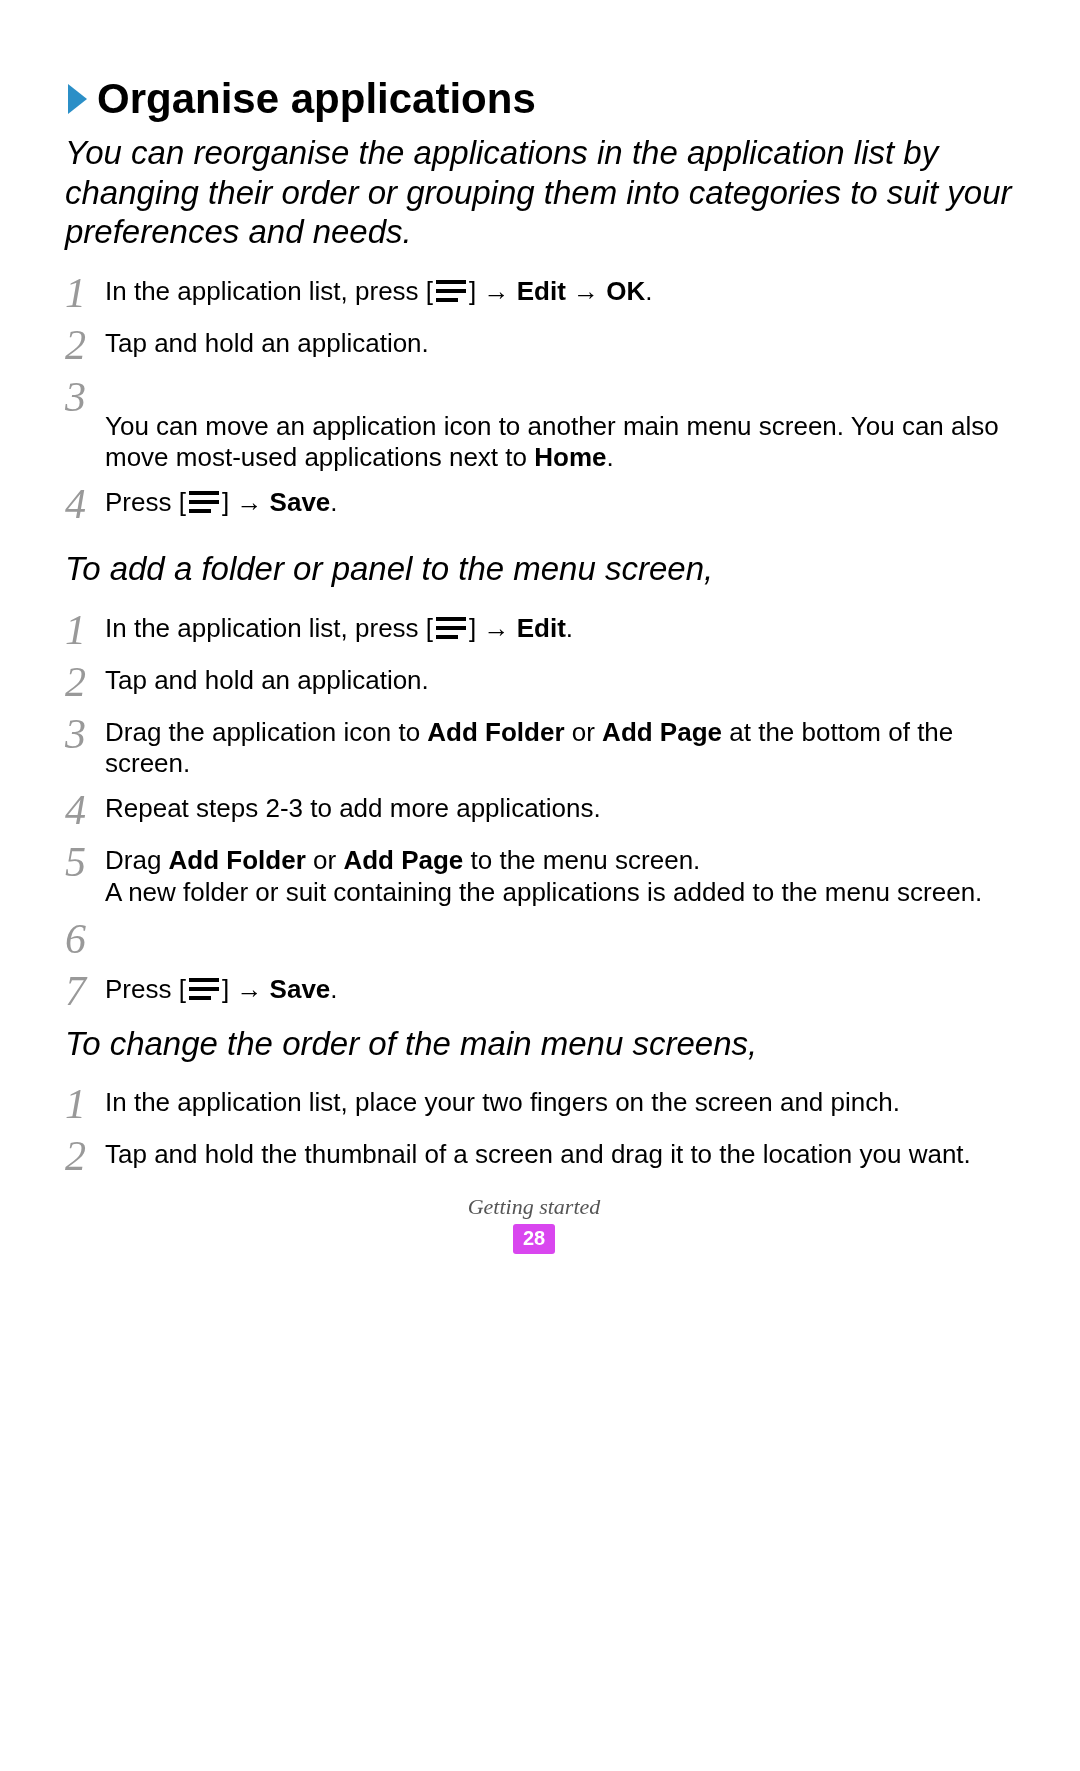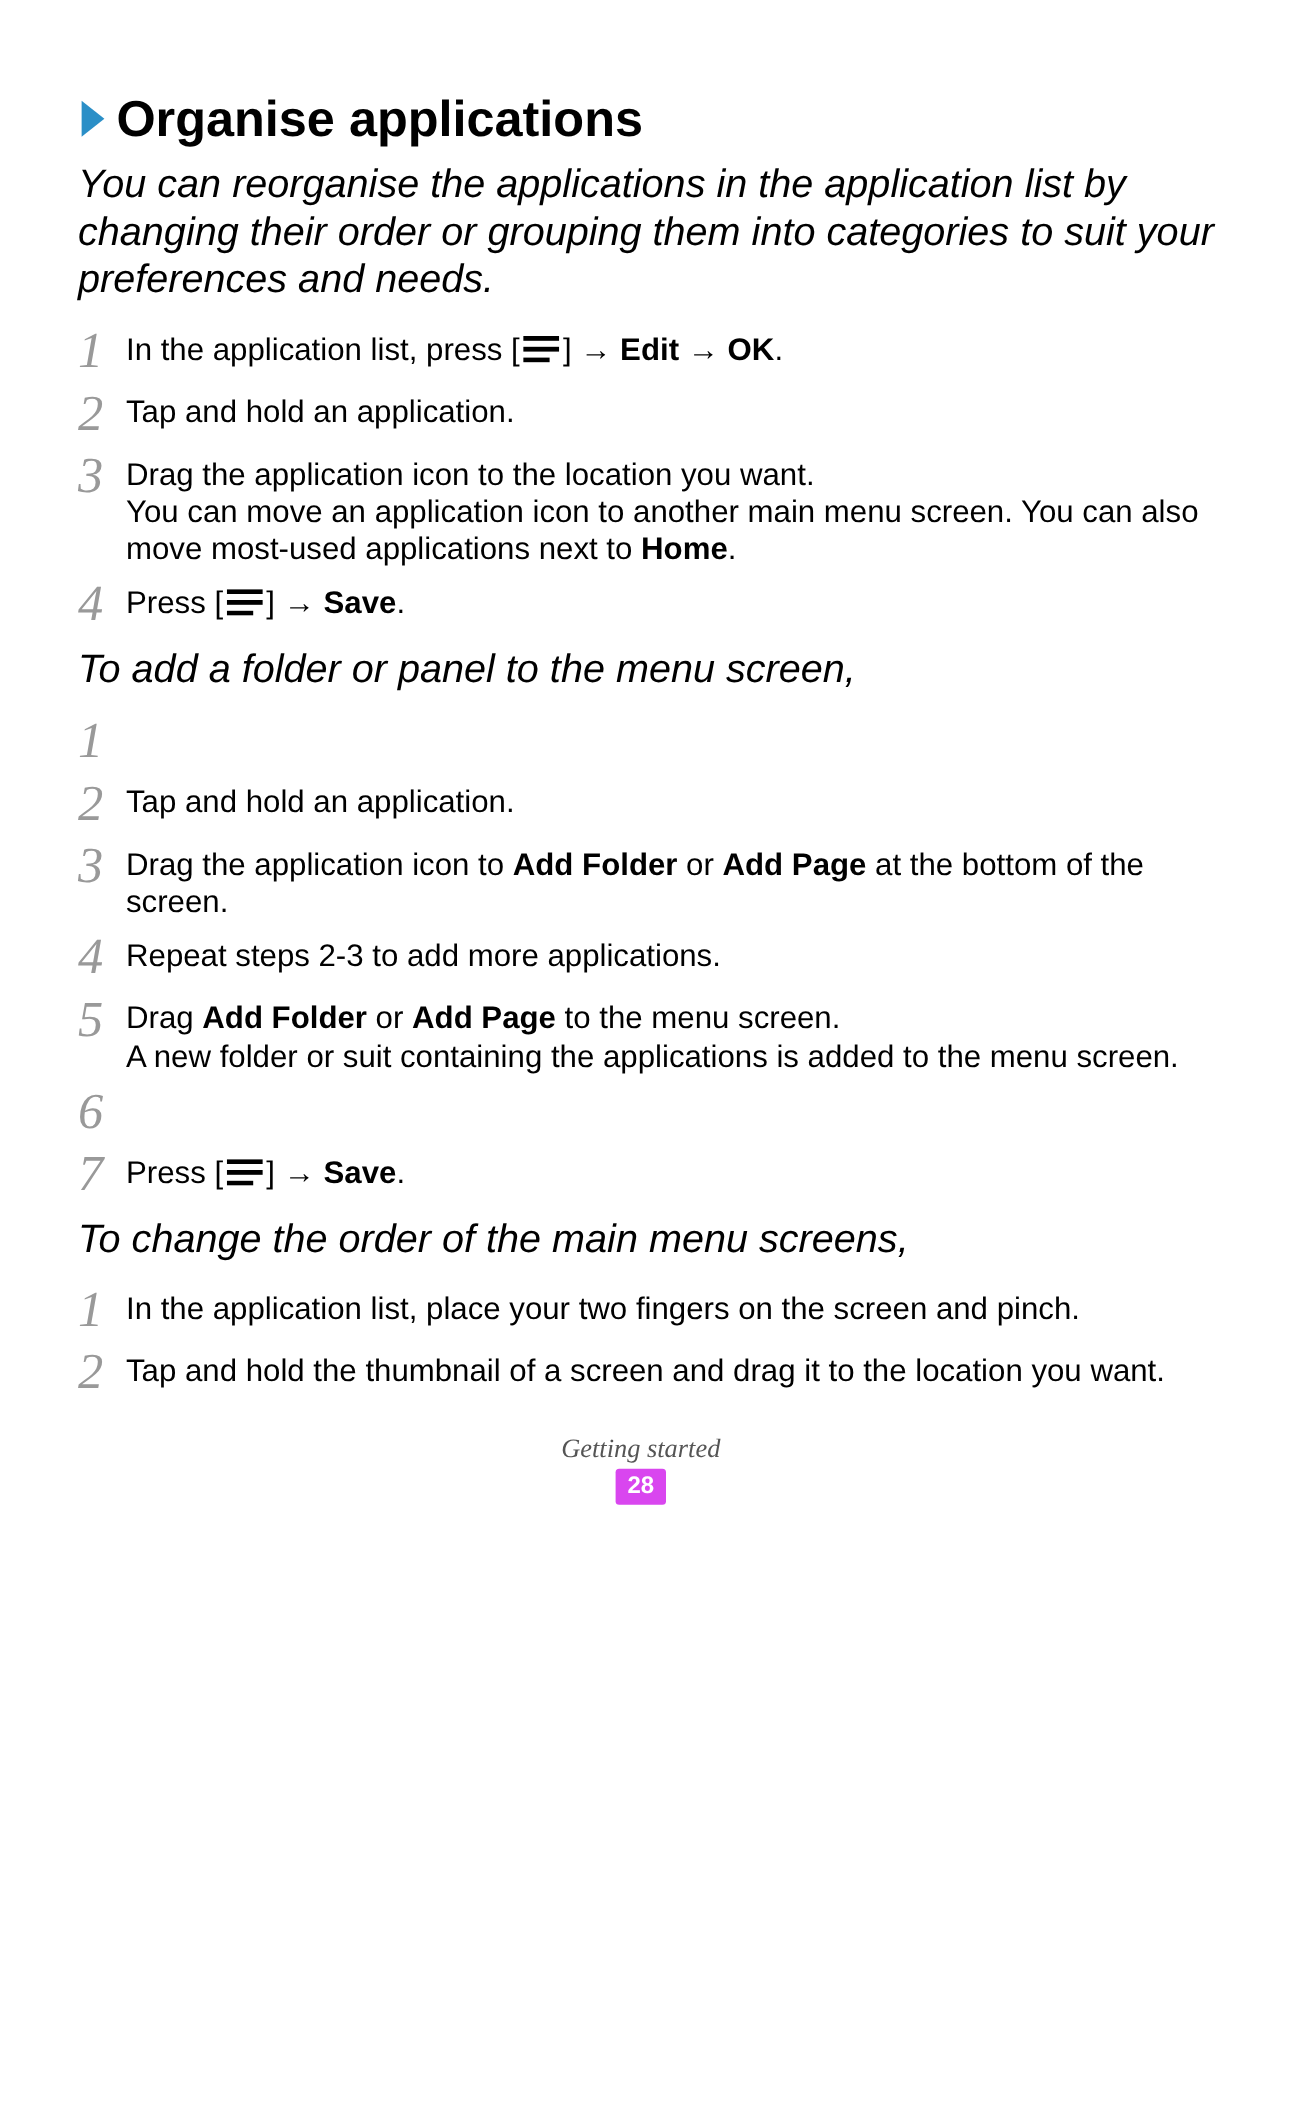--- a/index.html
+++ b/index.html
@@ -115,37 +115,42 @@
               <rect x="0" y="9" width="30" height="4" fill="#000"></rect>
               <rect x="0" y="18" width="22" height="4" fill="#000"></rect>
             </svg></span><span>]</span><span> → </span><span class="b">Edit</span><span> → </span><span class="b">OK</span><span>.</span></div>
       </div>
       <div class="step-row">
         <div class="step-num">2</div>
         <div class="step-text"><span>Tap and hold an application.</span></div>
       </div>
       <div class="step-row">
         <div class="step-num">3</div>
-        <div class="step-text"><span>Drag the application icon to the location you want.</span><br><span>You can move an application icon to another main menu screen. You can also move most-used applications next to </span><span class="b">Home</span><span>.</span></div>
+        <div class="step-text"><br><span>You can move an application icon to another main menu screen. You can also move most-used applications next to </span><span class="b">Home</span><span>.</span></div>
       </div>
       <div class="step-row">
         <div class="step-num">4</div>
         <div class="step-text"><span>Press [</span><span class="menu-icon"><svg width="30" height="22" viewBox="0 0 30 22">
               <rect x="0" y="0" width="30" height="4" fill="#000"></rect>
               <rect x="0" y="9" width="30" height="4" fill="#000"></rect>
               <rect x="0" y="18" width="22" height="4" fill="#000"></rect>
             </svg></span><span>]</span><span> → </span><span class="b">Save</span><span>.</span></div>
       </div>
     </div>
 
-  <div class="para" style="margin-top:12px;">To add a folder or panel to the menu screen,</div>
+  <div class="para" style="margin-top:24px;">To add a folder or panel to the menu screen,</div>
 
   <div id="stepsB">
       <div class="step-row">
         <div class="step-num">1</div>
+        <div class="step-text"><span>In the application list, press [</span><span class="menu-icon"><svg width="30" height="22" viewBox="0 0 30 22">
+              <rect x="0" y="0" width="30" height="4" fill="#000"></rect>
+              <rect x="0" y="9" width="30" height="4" fill="#000"></rect>
+              <rect x="0" y="18" width="22" height="4" fill="#000"></rect>
+            </svg></span><span>]</span><span> → </span><span class="b">Edit</span><span>.</span></div>
       </div>
       <div class="step-row">
         <div class="step-num">2</div>
         <div class="step-text"><span>Tap and hold an application.</span></div>
       </div>
       <div class="step-row">
         <div class="step-num">3</div>
         <div class="step-text"><span>Drag the application icon to </span><span class="b">Add Folder</span><span> or </span><span class="b">Add Page</span><span> at the bottom of the screen.</span></div>
       </div>
       <div class="step-row">

